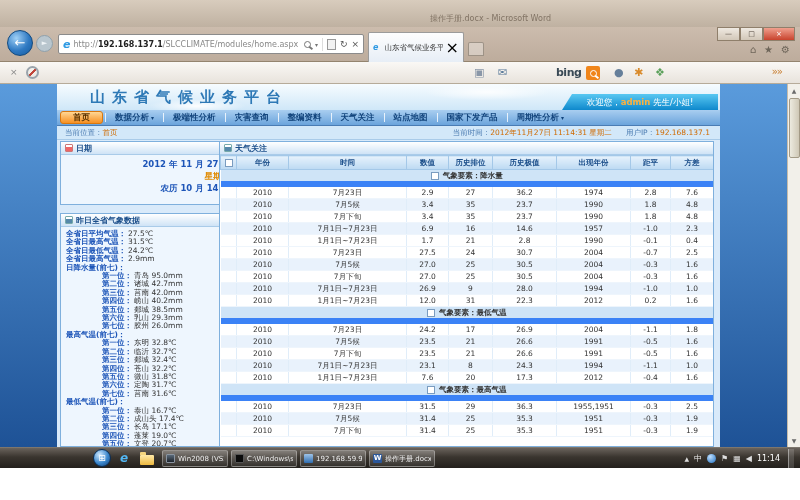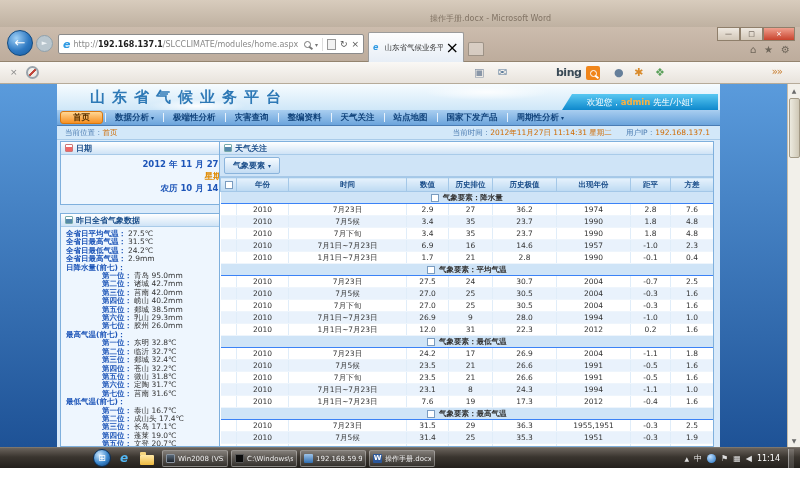--- a/index.html
+++ b/index.html
@@ -91,21 +91,21 @@
 
   #right-col{position:absolute;left:162px;top:1px;width:495px;height:306px;border:1px solid #7fb0dd;background:#fff;box-sizing:border-box;overflow:hidden;}
   #main-toolbar{height:22px;background:#cfe4f7;border-bottom:1px solid #a8c9e8;display:flex;align-items:center;padding-left:4px;box-sizing:border-box;}
   #filter-btn{display:flex;align-items:center;gap:3px;font-size:8px;font-weight:bold;color:#1b4e8a;background:linear-gradient(#f6fbff,#c3dcf3);border:1px solid #8ab4dc;border-radius:2px;padding:2px 8px;}
   #grid{width:100%;border-collapse:collapse;table-layout:fixed;font-size:7.5px;}
   #grid th{height:13px;background:linear-gradient(#e6f2fc,#bcd9f2);color:#1b4e8a;border:1px solid #a4c8e8;font-weight:bold;padding:0;overflow:hidden;white-space:nowrap;}
   #grid td{height:11px;line-height:11px;text-align:center;color:#333;padding:0;border-right:1px solid #e0edf9;overflow:hidden;white-space:nowrap;}
   tr.odd{background:#fff;}
   tr.even{background:#e9f2fc;}
   tr.odd td,tr.even td{border-bottom:1px solid #eef5fc;}
-  .group-row td{background:#cfe4f7;color:#1b4e8a;font-weight:bold;text-align:left;height:11px;border-top:1px solid #b7d4ee;border-bottom:1px solid #3b82f6;padding-left:3px;}
+  .group-row td{background:#cfe4f7;color:#1b4e8a;font-weight:bold;text-align:left;height:11px;border-top:1px solid #b7d4ee;border-bottom:6px solid #3b82f6;padding-left:3px;}
   .cb{display:inline-block;width:6px;height:6px;border:1px solid #7a9cc0;background:#fff;margin-right:4px;vertical-align:middle;box-sizing:content-box;}
 
   #scrollbar{position:absolute;right:0;top:0;width:13px;height:363px;background:#f2f0ea;border-left:1px solid #c6bcaa;box-sizing:border-box;}
   .sb-up{position:absolute;top:1px;left:1px;width:10px;height:11px;font-size:6px;color:#6a6a6a;text-align:center;line-height:11px;}
   .sb-down{position:absolute;bottom:1px;left:1px;width:10px;height:11px;font-size:6px;color:#6a6a6a;text-align:center;line-height:11px;}
   .sb-thumb{position:absolute;top:14px;left:1px;width:9px;height:58px;background:linear-gradient(90deg,#eceadf,#cfc8b6);border:1px solid #a39a86;border-radius:2px;}
 
   
   #taskbar{position:absolute;left:0;top:447px;width:800px;height:21px;background:linear-gradient(#6a635c,#3a352f 45%,#23201c);border-top:1px solid #7d766d;box-sizing:border-box;}
   .orb{position:absolute;left:93px;top:1px;width:18px;height:18px;border-radius:50%;background:radial-gradient(circle at 35% 30%,#cfe9ff,#3a86cc 55%,#123f73);border:1px solid #0d2f56;color:#fff;font-size:9px;text-align:center;line-height:17px;box-sizing:border-box;}
@@ -281,26 +281,20 @@
                 <div class="rank-line"><span class="r-label">第四位：</span><span class="r-value">蓬莱 19.0℃</span></div>
                 <div class="rank-line"><span class="r-label">第五位：</span><span class="r-value">文登 20.7℃</span></div>
               </div>
           </div>
         </div>
         <div id="right-col">
           <div class="p-hd">
               <span class="hd-ico doc"></span>
               <span>天气关注</span>
             </div>
-          <div id="main-toolbar">
-            <span id="filter-btn">
-                <span>气象要素</span>
-                <span class="nav-arrow">▾</span>
-              </span>
-          </div>
           <table id="grid">
             <colgroup>
               <col style="width:16px">
                 <col style="width:52px">
                 <col style="width:118px">
                 <col style="width:42px">
                 <col style="width:44px">
                 <col style="width:64px">
                 <col style="width:74px">
                 <col style="width:40px">
@@ -371,23 +365,20 @@
                   <td></td>
                   <td>2010</td>
                   <td>1月1日~7月23日</td>
                   <td>1.7</td>
                   <td>21</td>
                   <td>2.8</td>
                   <td>1990</td>
                   <td>-0.1</td>
                   <td>0.4</td>
                 </tr>
-                <tr class="group-row">
-                  <td colspan="9"><span class="cb"></span><span class="g-title">气象要素：平均气温</span></td>
-                </tr>
                 <tr class="odd">
                   <td></td>
                   <td>2010</td>
                   <td>7月23日</td>
                   <td>27.5</td>
                   <td>24</td>
                   <td>30.7</td>
                   <td>2004</td>
                   <td>-0.7</td>
                   <td>2.5</td>
@@ -481,21 +472,21 @@
                   <td>24.3</td>
                   <td>1994</td>
                   <td>-1.1</td>
                   <td>1.0</td>
                 </tr>
                 <tr class="odd">
                   <td></td>
                   <td>2010</td>
                   <td>1月1日~7月23日</td>
                   <td>7.6</td>
-                  <td>19</td>
+                  <td>20</td>
                   <td>17.3</td>
                   <td>2012</td>
                   <td>-0.4</td>
                   <td>1.6</td>
                 </tr>
                 <tr class="group-row">
                   <td colspan="9"><span class="cb"></span><span class="g-title">气象要素：最高气温</span></td>
                 </tr>
                 <tr class="odd">
                   <td></td>

